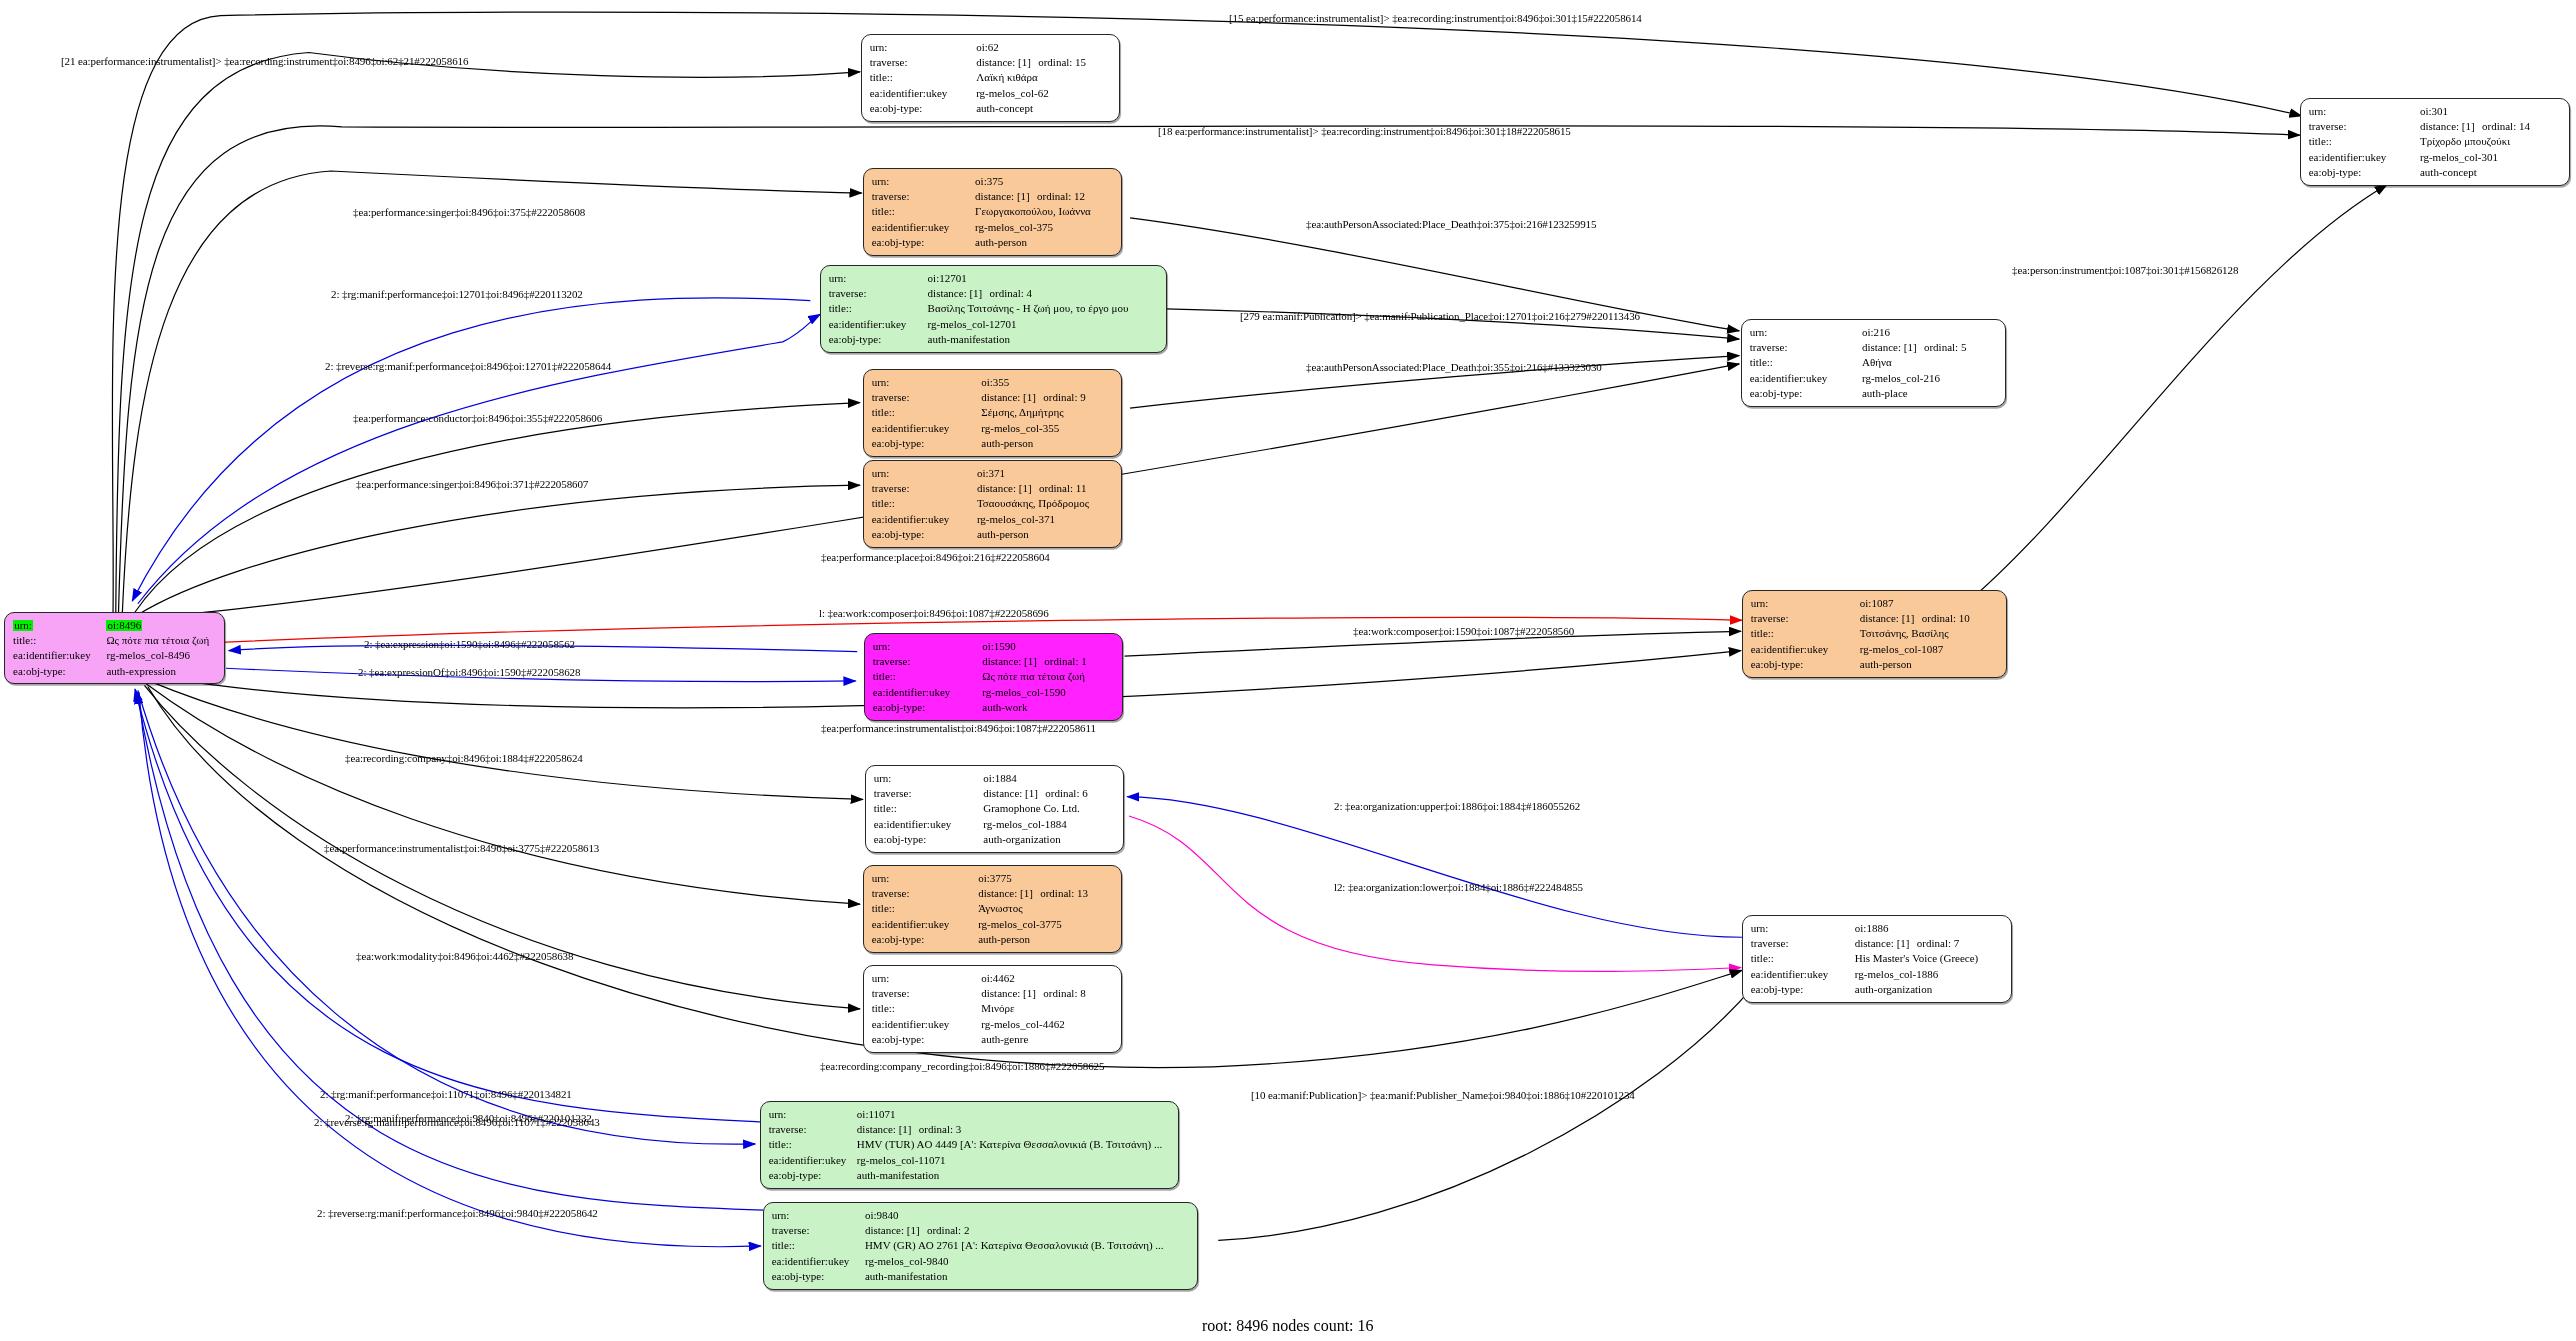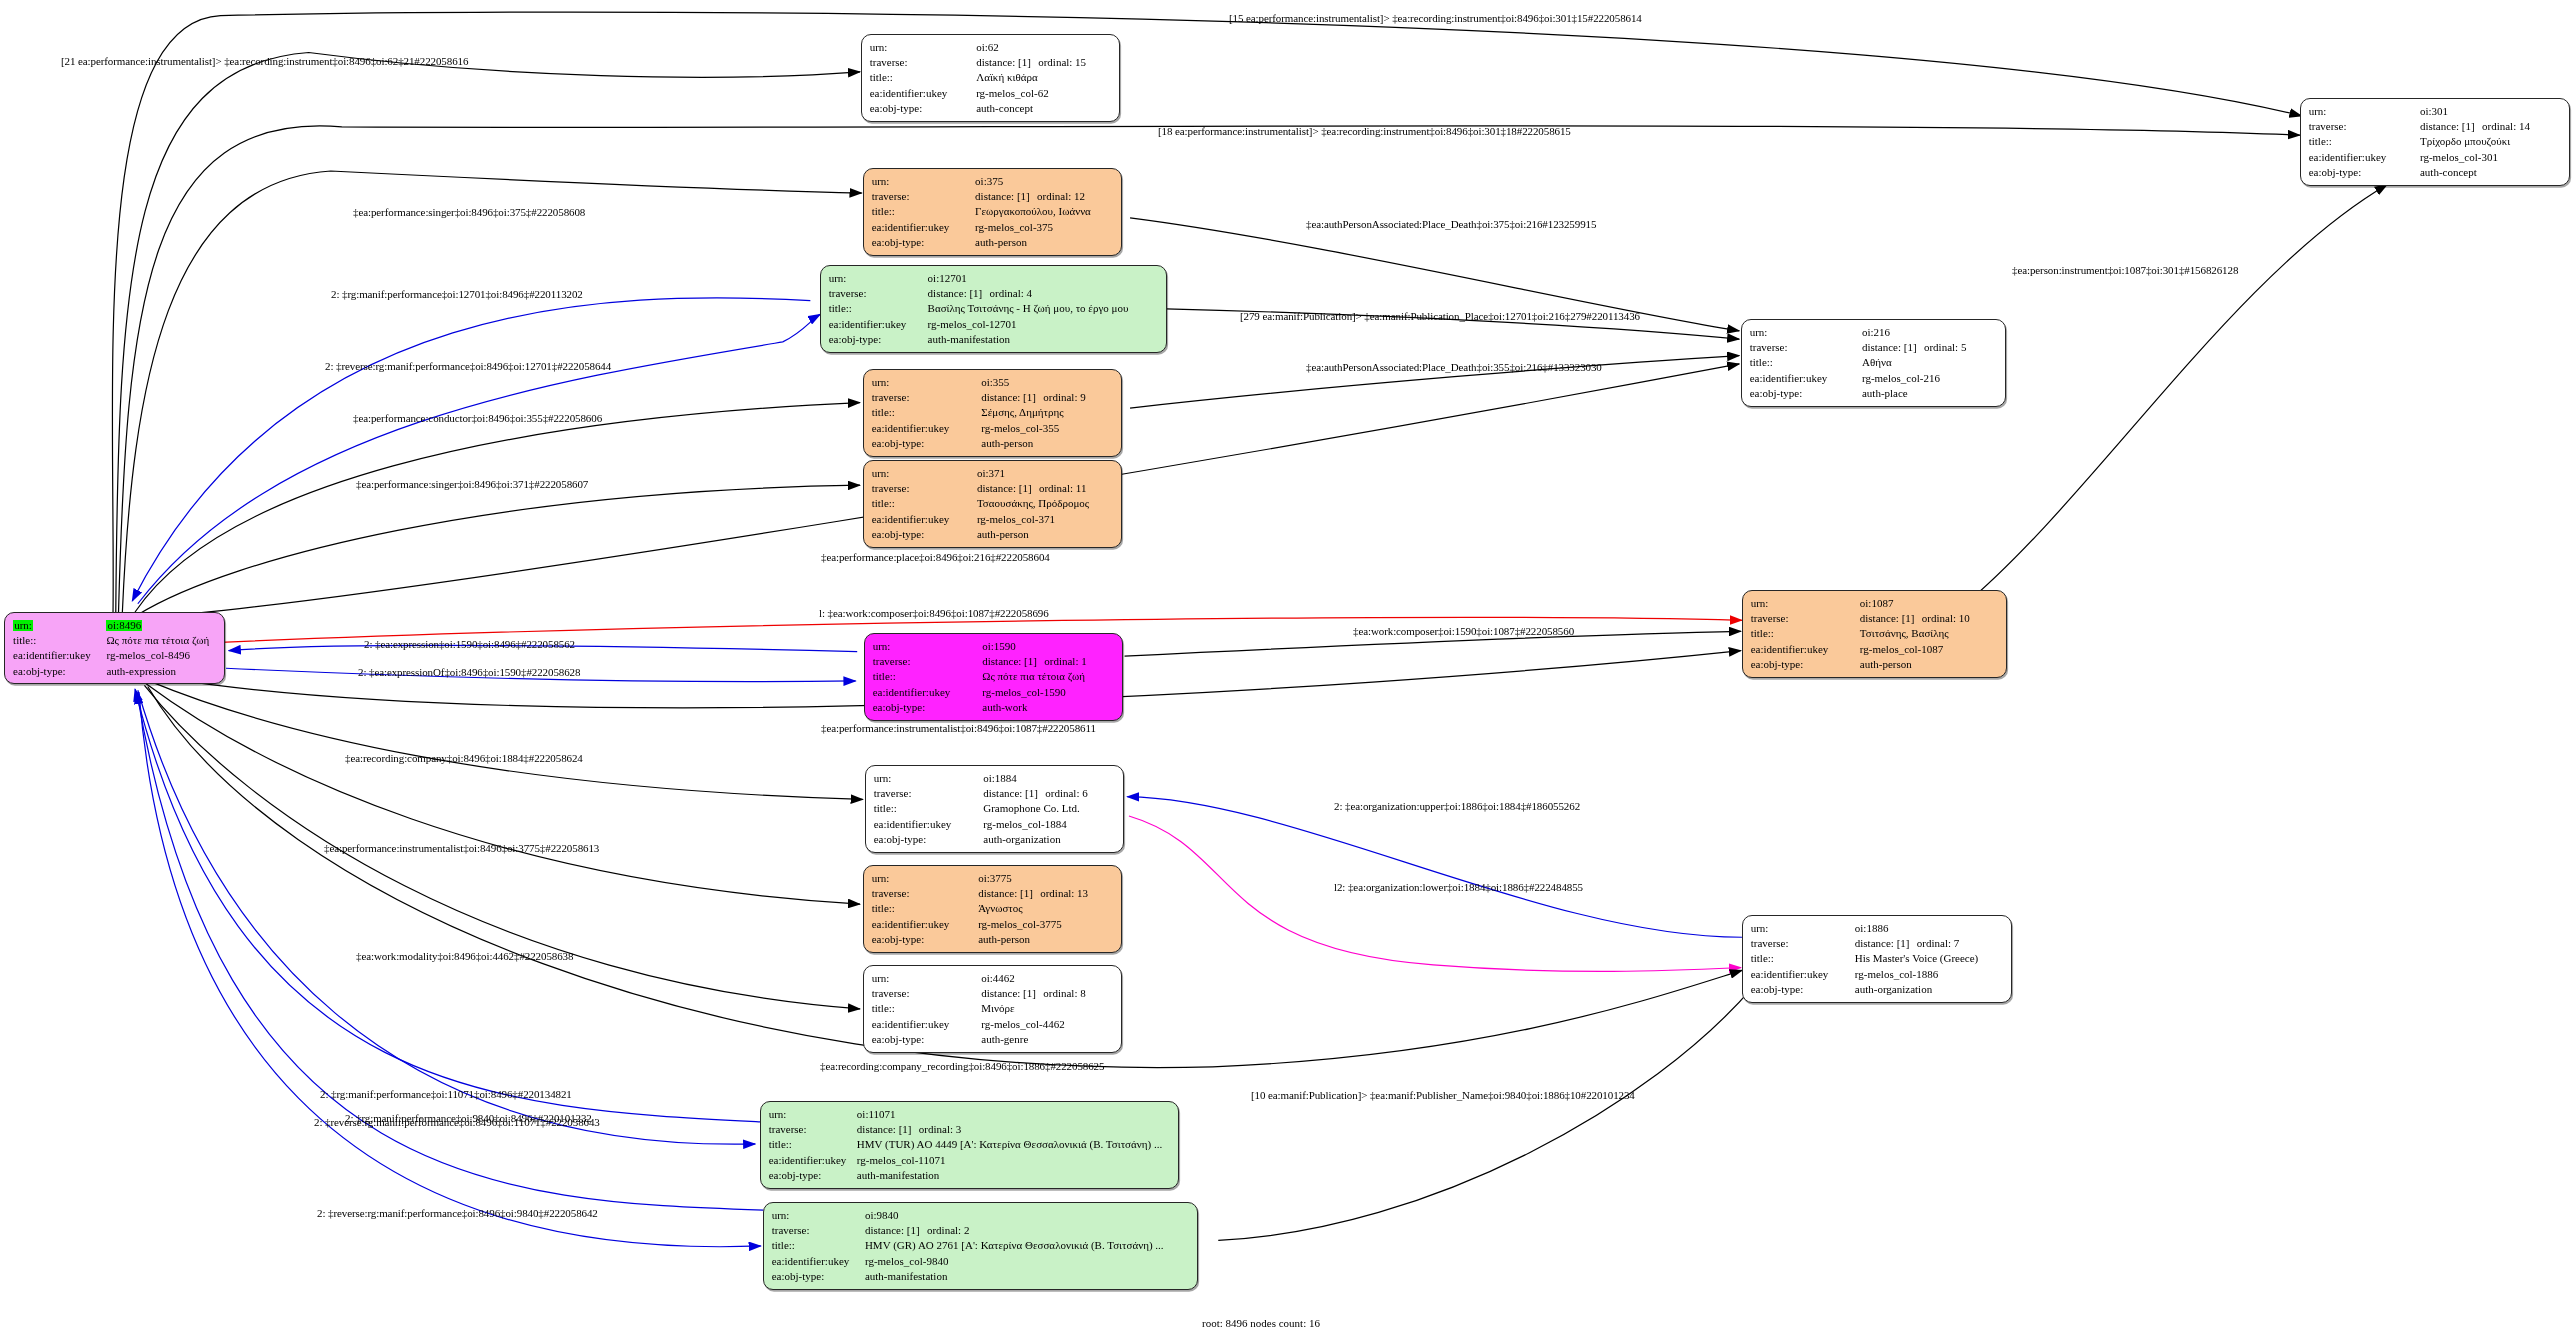--- a/index.html
+++ b/index.html
@@ -18,21 +18,21 @@
   .n-person{background:#fac99a;}
   .n-manifest{background:#c9f2c7;}
   .n-work{background:#ff22ff;}
   .n-expr{background:#f7a4f7;}
   .n-plain{background:#ffffff;}
 
   .hl-urn{background:#00ef00;display:inline-block;padding:0 1.1px;}
 
   .edge-label{position:absolute;font-size:11px;color:#000;white-space:nowrap;
               font-family:"Liberation Serif", serif;letter-spacing:-0.1px;}
-  .footer{position:absolute;font-size:11px;color:#000;}
+  .footer{position:absolute;font-size:16px;color:#000;}
 </style>
 </head>
 <body>
 
 <div id="canvas">
 
   <svg id="edges" viewBox="0 0 4673 2434">
     <defs>
       <marker id="ah-k" markerWidth="11" markerHeight="8" refX="10" refY="4" orient="auto">
         <path d="M0,0 L11,4 L0,8 z" fill="#000"></path>

